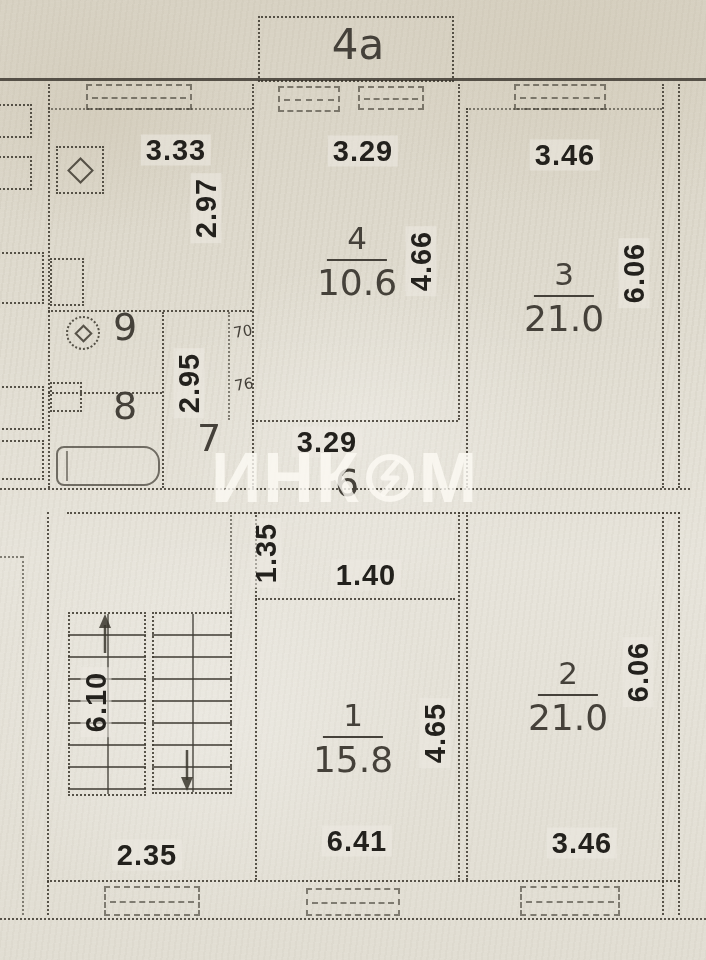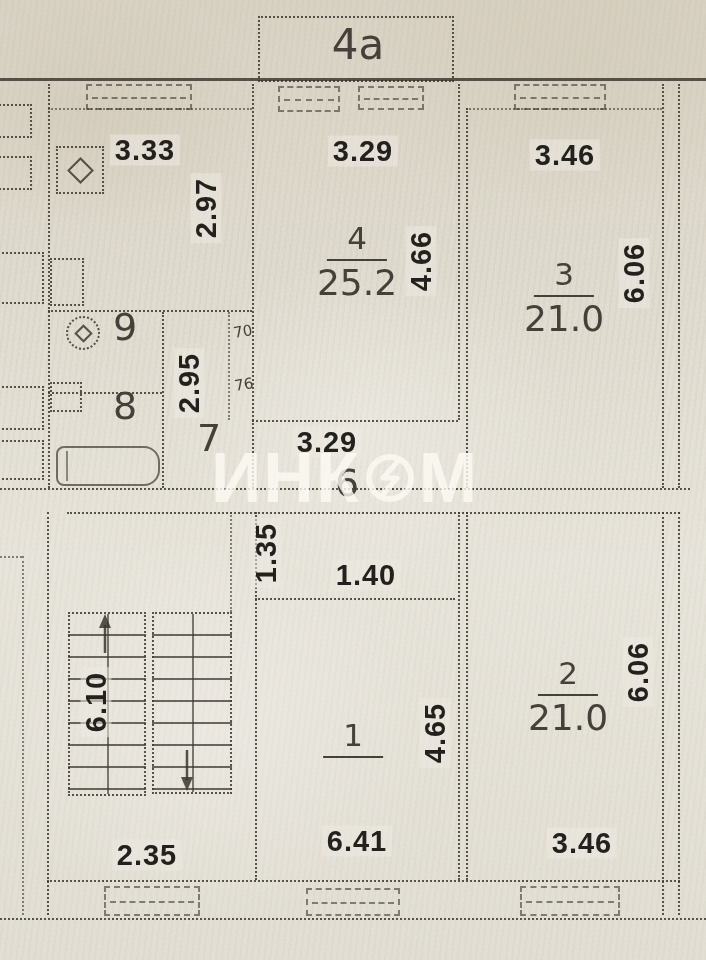--- a/index.html
+++ b/index.html
@@ -139,21 +139,21 @@
   <div class="flight" style="left:152px;top:612px;width:76px;height:178px;"></div>
   <svg class="arrow" style="left:96px;top:613px;" width="18" height="40" viewBox="0 0 18 40">
     <path d="M9 1 L3 15 L15 15 Z" fill="rgba(58,54,45,0.85)"></path>
     <line x1="9" y1="12" x2="9" y2="40" stroke="rgba(58,54,45,0.85)" stroke-width="2.5"></line>
   </svg>
   <svg class="arrow" style="left:178px;top:750px;" width="18" height="42" viewBox="0 0 18 42">
     <line x1="9" y1="0" x2="9" y2="30" stroke="rgba(58,54,45,0.85)" stroke-width="2.5"></line>
     <path d="M9 41 L3 27 L15 27 Z" fill="rgba(58,54,45,0.85)"></path>
   </svg>
 
-  <div class="dim lbl" style="left:145px;top:150px;">3.33</div>
+  <div class="dim lbl" style="left:176px;top:150px;">3.33</div>
   <div class="dim lbl" style="left:363px;top:151px;">3.29</div>
   <div class="dim lbl" style="left:565px;top:155px;">3.46</div>
   <div class="dim lbl" style="left:327px;top:442px;">3.29</div>
   <div class="dim lbl" style="left:366px;top:575px;">1.40</div>
   <div class="dim lbl" style="left:147px;top:855px;">2.35</div>
   <div class="dim lbl" style="left:357px;top:841px;">6.41</div>
   <div class="dim lbl" style="left:582px;top:843px;">3.46</div>
 
   <div class="dim v lbl" style="left:206px;top:208px;">2.97</div>
   <div class="dim v lbl" style="left:421px;top:261px;">4.66</div>
@@ -167,28 +167,29 @@
   <div class="rn big lbl" style="left:358px;top:45px;">4а</div>
   <div class="rn lbl" style="left:125px;top:327px;">9</div>
   <div class="rn lbl" style="left:125px;top:406px;">8</div>
   <div class="rn lbl" style="left:209px;top:438px;">7</div>
   <div class="rn lbl" style="left:347px;top:483px;">6</div>
   <div class="dw lbl" style="left:243px;top:332px;">70</div>
   <div class="dw lbl" style="left:244px;top:385px;">76</div>
 
   <div class="frac lbl" style="left:357px;top:262px;">
     <div><span class="t">4</span></div>
-    <div class="b">25.2</div>
+    <div class="b">10.6</div>
   </div>
   <div class="frac lbl" style="left:564px;top:298px;">
     <div><span class="t">3</span></div>
     <div class="b">21.0</div>
   </div>
   <div class="frac lbl" style="left:353px;top:739px;">
     <div><span class="t">1</span></div>
+    <div class="b">15.8</div>
   </div>
   <div class="frac lbl" style="left:568px;top:697px;">
     <div><span class="t">2</span></div>
     <div class="b">21.0</div>
   </div>
 
   <div class="wm">
     <span>ИНК</span>
     <svg width="52" height="52" viewBox="0 0 52 52">
       <circle cx="26" cy="26" r="21" fill="none" stroke="rgba(252,250,244,0.80)" stroke-width="6"></circle>

